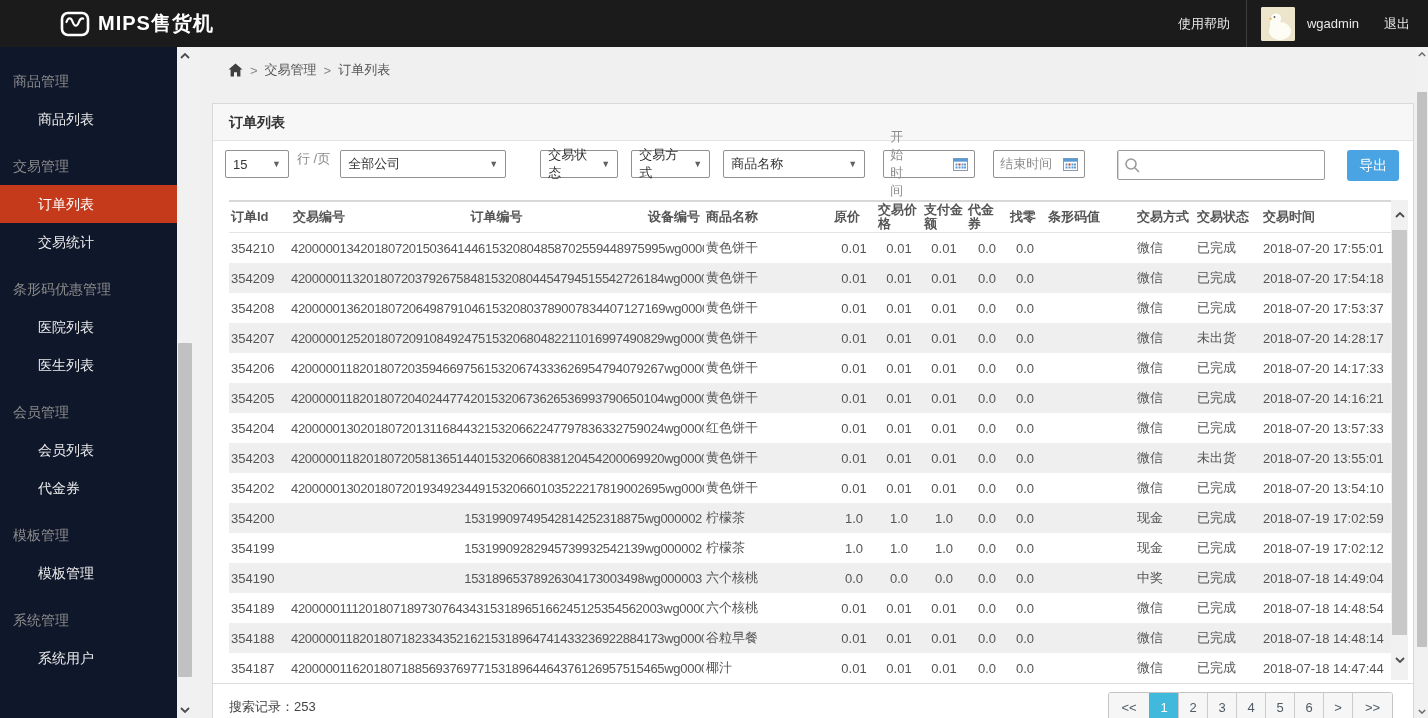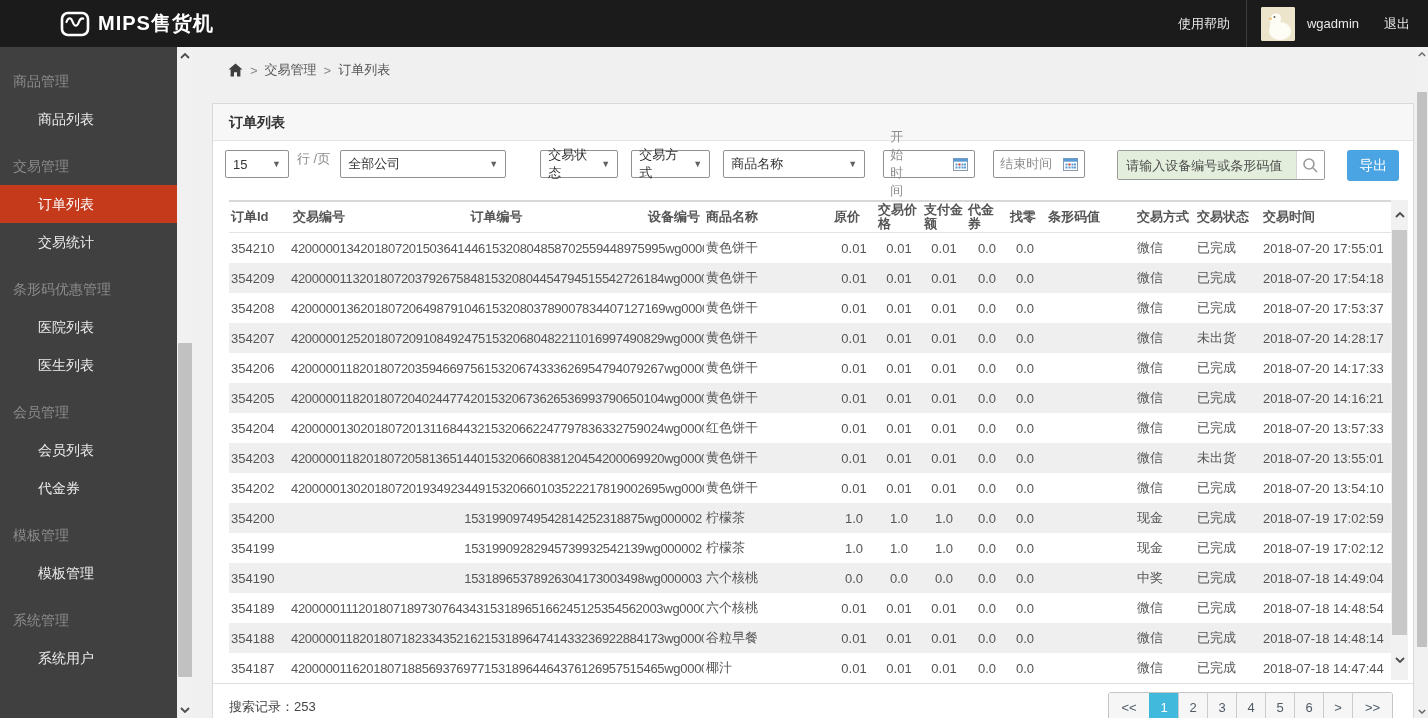--- a/index.html
+++ b/index.html
@@ -17,21 +17,21 @@
   .logo{display:flex;align-items:center;gap:8px;padding-left:60px;color:#fff;}
   .logo-text{font-size:20px;font-weight:bold;letter-spacing:1px;}
   .topbar-right{display:flex;align-items:center;height:47px;padding-right:18px;color:#e8e8e8;font-size:13px;}
   .topbar-right .help{cursor:pointer;margin-right:16px;}
   .top-divider{width:1px;height:47px;background:#3d3d3d;margin-right:14px;}
   .avatar{width:34px;height:34px;border-radius:2px;overflow:hidden;background:#ece5cb;margin-right:12px;flex:none;}
   .username{margin-right:25px;cursor:pointer;}
   .logout{cursor:pointer;}
 
   
-  .sidebar{position:absolute;left:0;top:47px;width:177px;height:671px;background:#404040;
+  .sidebar{position:absolute;left:0;top:47px;width:177px;height:671px;background:#0f172a;
     padding-top:15px;box-sizing:border-box;overflow:hidden;}
   .nav-group-label{height:38px;line-height:38px;padding-left:13px;color:#8b8b8b;font-size:14px;margin-top:9px;}
   .nav-group-label:first-child{margin-top:0;}
   .nav-item{height:38px;line-height:38px;padding-left:38px;color:#ececec;font-size:14px;cursor:pointer;}
   .nav-item.active{background:var(--sidebar_active);color:#fff;}
 
   
   .vscroll{position:absolute;background:#f1f1f1;z-index:25;}
   .vscroll .arrow{position:absolute;left:0;width:100%;height:17px;display:flex;align-items:center;justify-content:center;}
   .vscroll .arrow.up{top:0;} .vscroll .arrow.down{bottom:0;}
@@ -230,21 +230,20 @@
               <rect x="8.5" y="6.5" width="2" height="2" fill="#5b9bd5"></rect>
                 <rect x="11" y="6.5" width="2" height="2" fill="#5b9bd5"></rect>
               <rect x="2.5" y="9.5" width="2" height="2" fill="#5b9bd5"></rect>
                 <rect x="5.5" y="9.5" width="2" height="2" fill="#5b9bd5"></rect>
               <rect x="8.5" y="9.5" width="2" height="2" fill="#5b9bd5"></rect>
                 <rect x="11" y="9.5" width="2" height="2" fill="#5b9bd5"></rect>
             </svg>
           </span>
         </div>
         <div class="search-box" style="margin-left:32px;">
-          <input type="text" placeholder="请输入设备编号或条形码值" style="">
           <span class="search-btn">
             <svg width="17" height="17" viewBox="0 0 17 17">
               <circle cx="7" cy="7" r="5" fill="none" stroke="#9a9a9a" stroke-width="1.6"></circle>
               <line x1="10.8" y1="10.8" x2="15" y2="15" stroke="#9a9a9a" stroke-width="1.6"></line>
             </svg>
           </span>
         </div>
         <button class="export-btn" style="margin-left:22px;">导出</button>
       </div>
 

